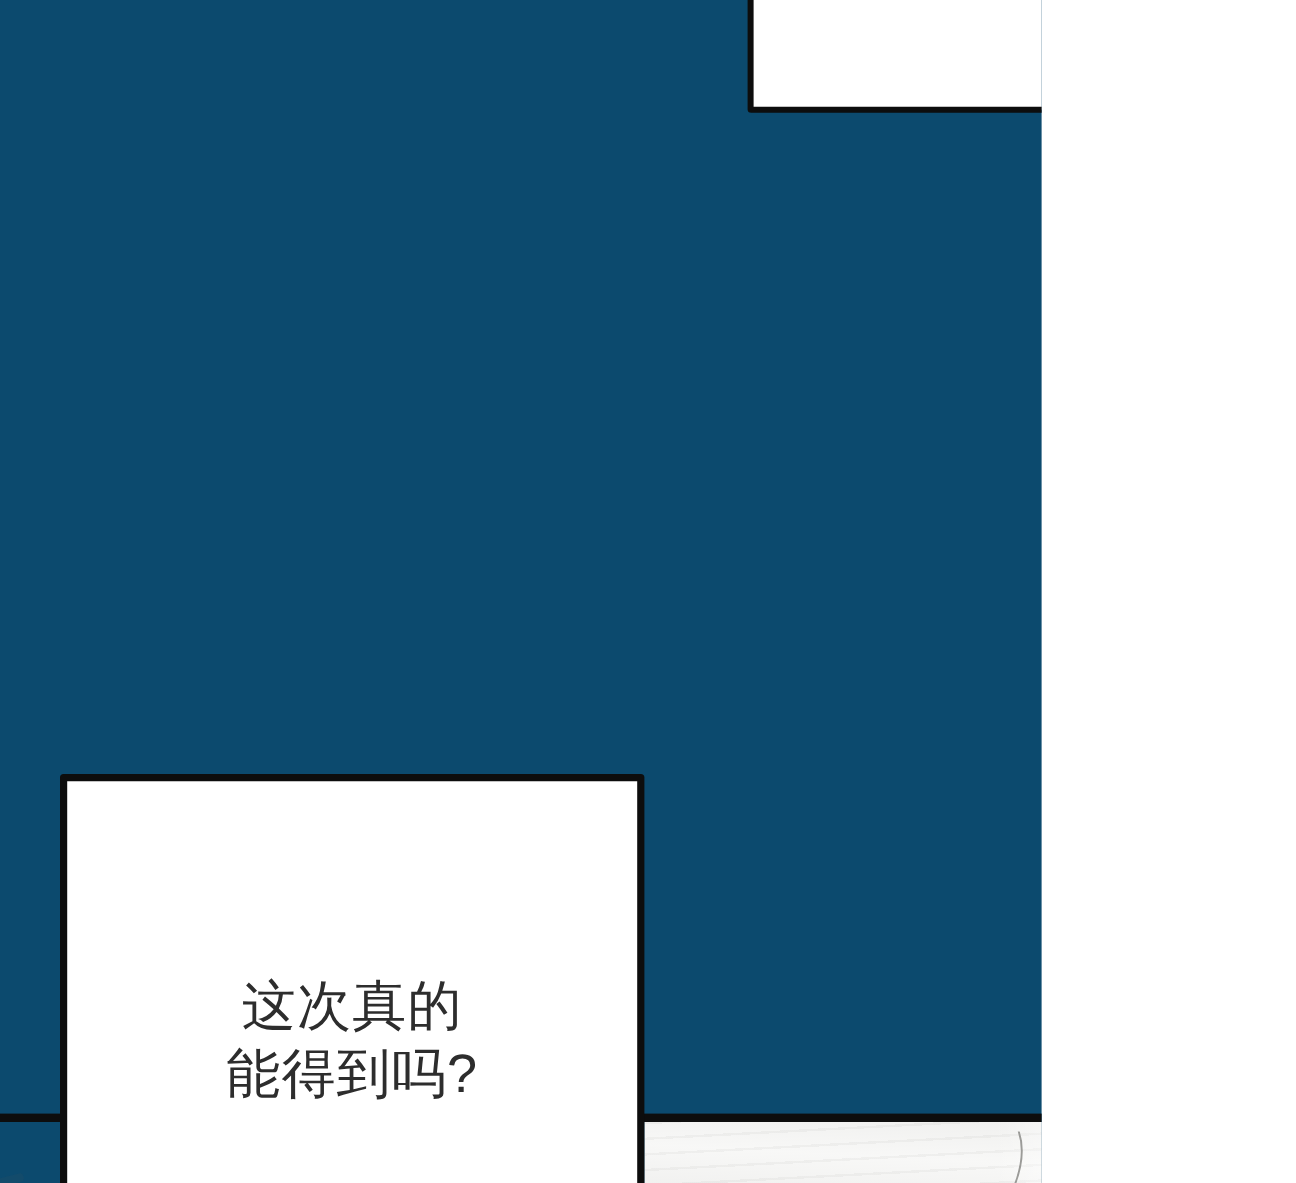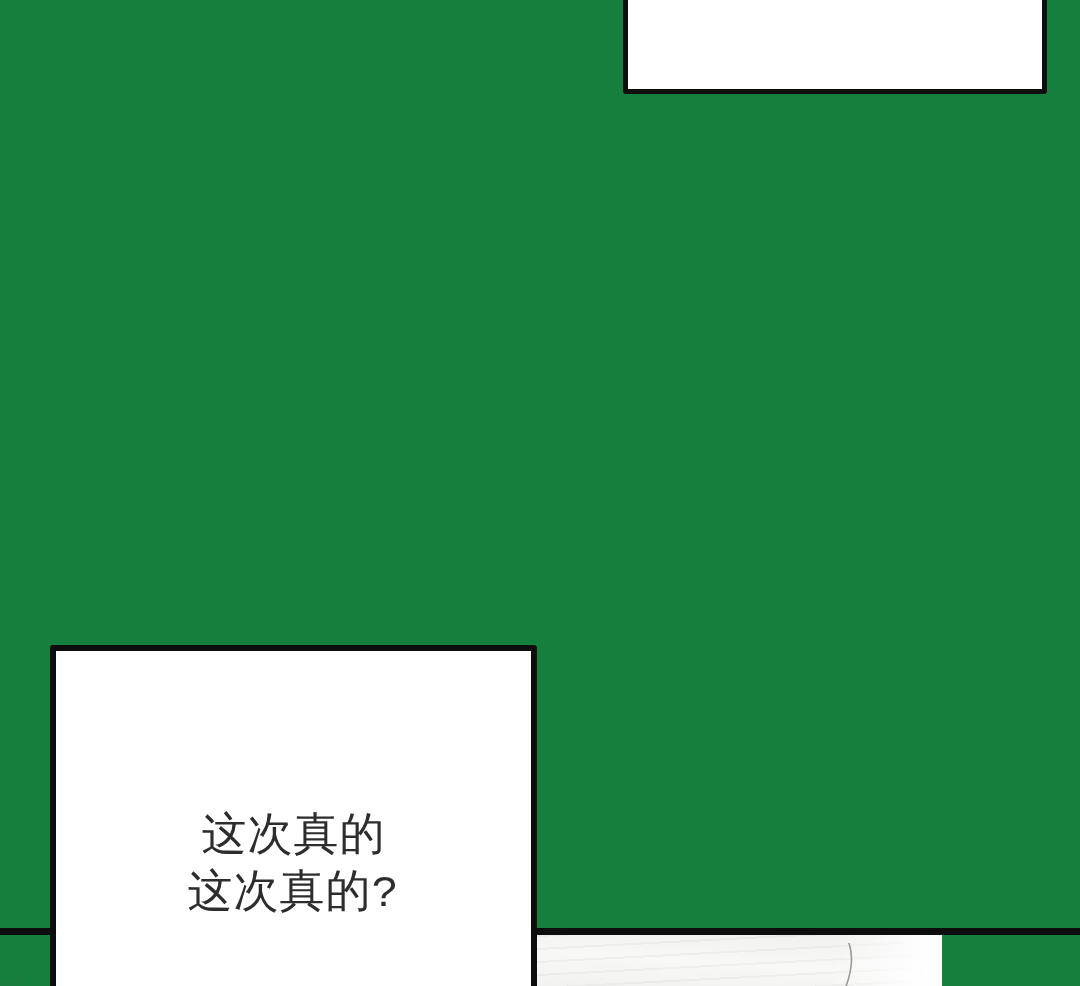--- a/index.html
+++ b/index.html
@@ -2,25 +2,25 @@
 <html><head>
 <meta charset="utf-8">
 <style>
   html, body {
     margin: 0;
     padding: 0;
     background: #ffffff;
   }
   .canvas {
     position: relative;
-    width: 1080px;
+    width: 868px;
     height: 986px;
     overflow: hidden;
-    background: #15803d;
-    font-family: Liberation Mono, monospace;
+    background: #0c4a6e;
+    font-family: Liberation Sans, sans-serif;
   }
 
   
   .panel-divider {
     position: absolute;
     left: 0;
     top: 928px;
     width: 1080px;
     height: 7px;
     background: #0d0d0d;
@@ -109,17 +109,17 @@
     </svg>
   </div>
 
   <div class="corner-smudge"></div>
 
   <div class="bubble bubble-top"></div>
 
   <div class="bubble bubble-bottom">
     <div class="dialog">
       <div>这次真的</div>
-      <div>这次真的?</div>
+      <div>能得到吗?</div>
     </div>
   </div>
 
 </div>
 
 </body></html>

